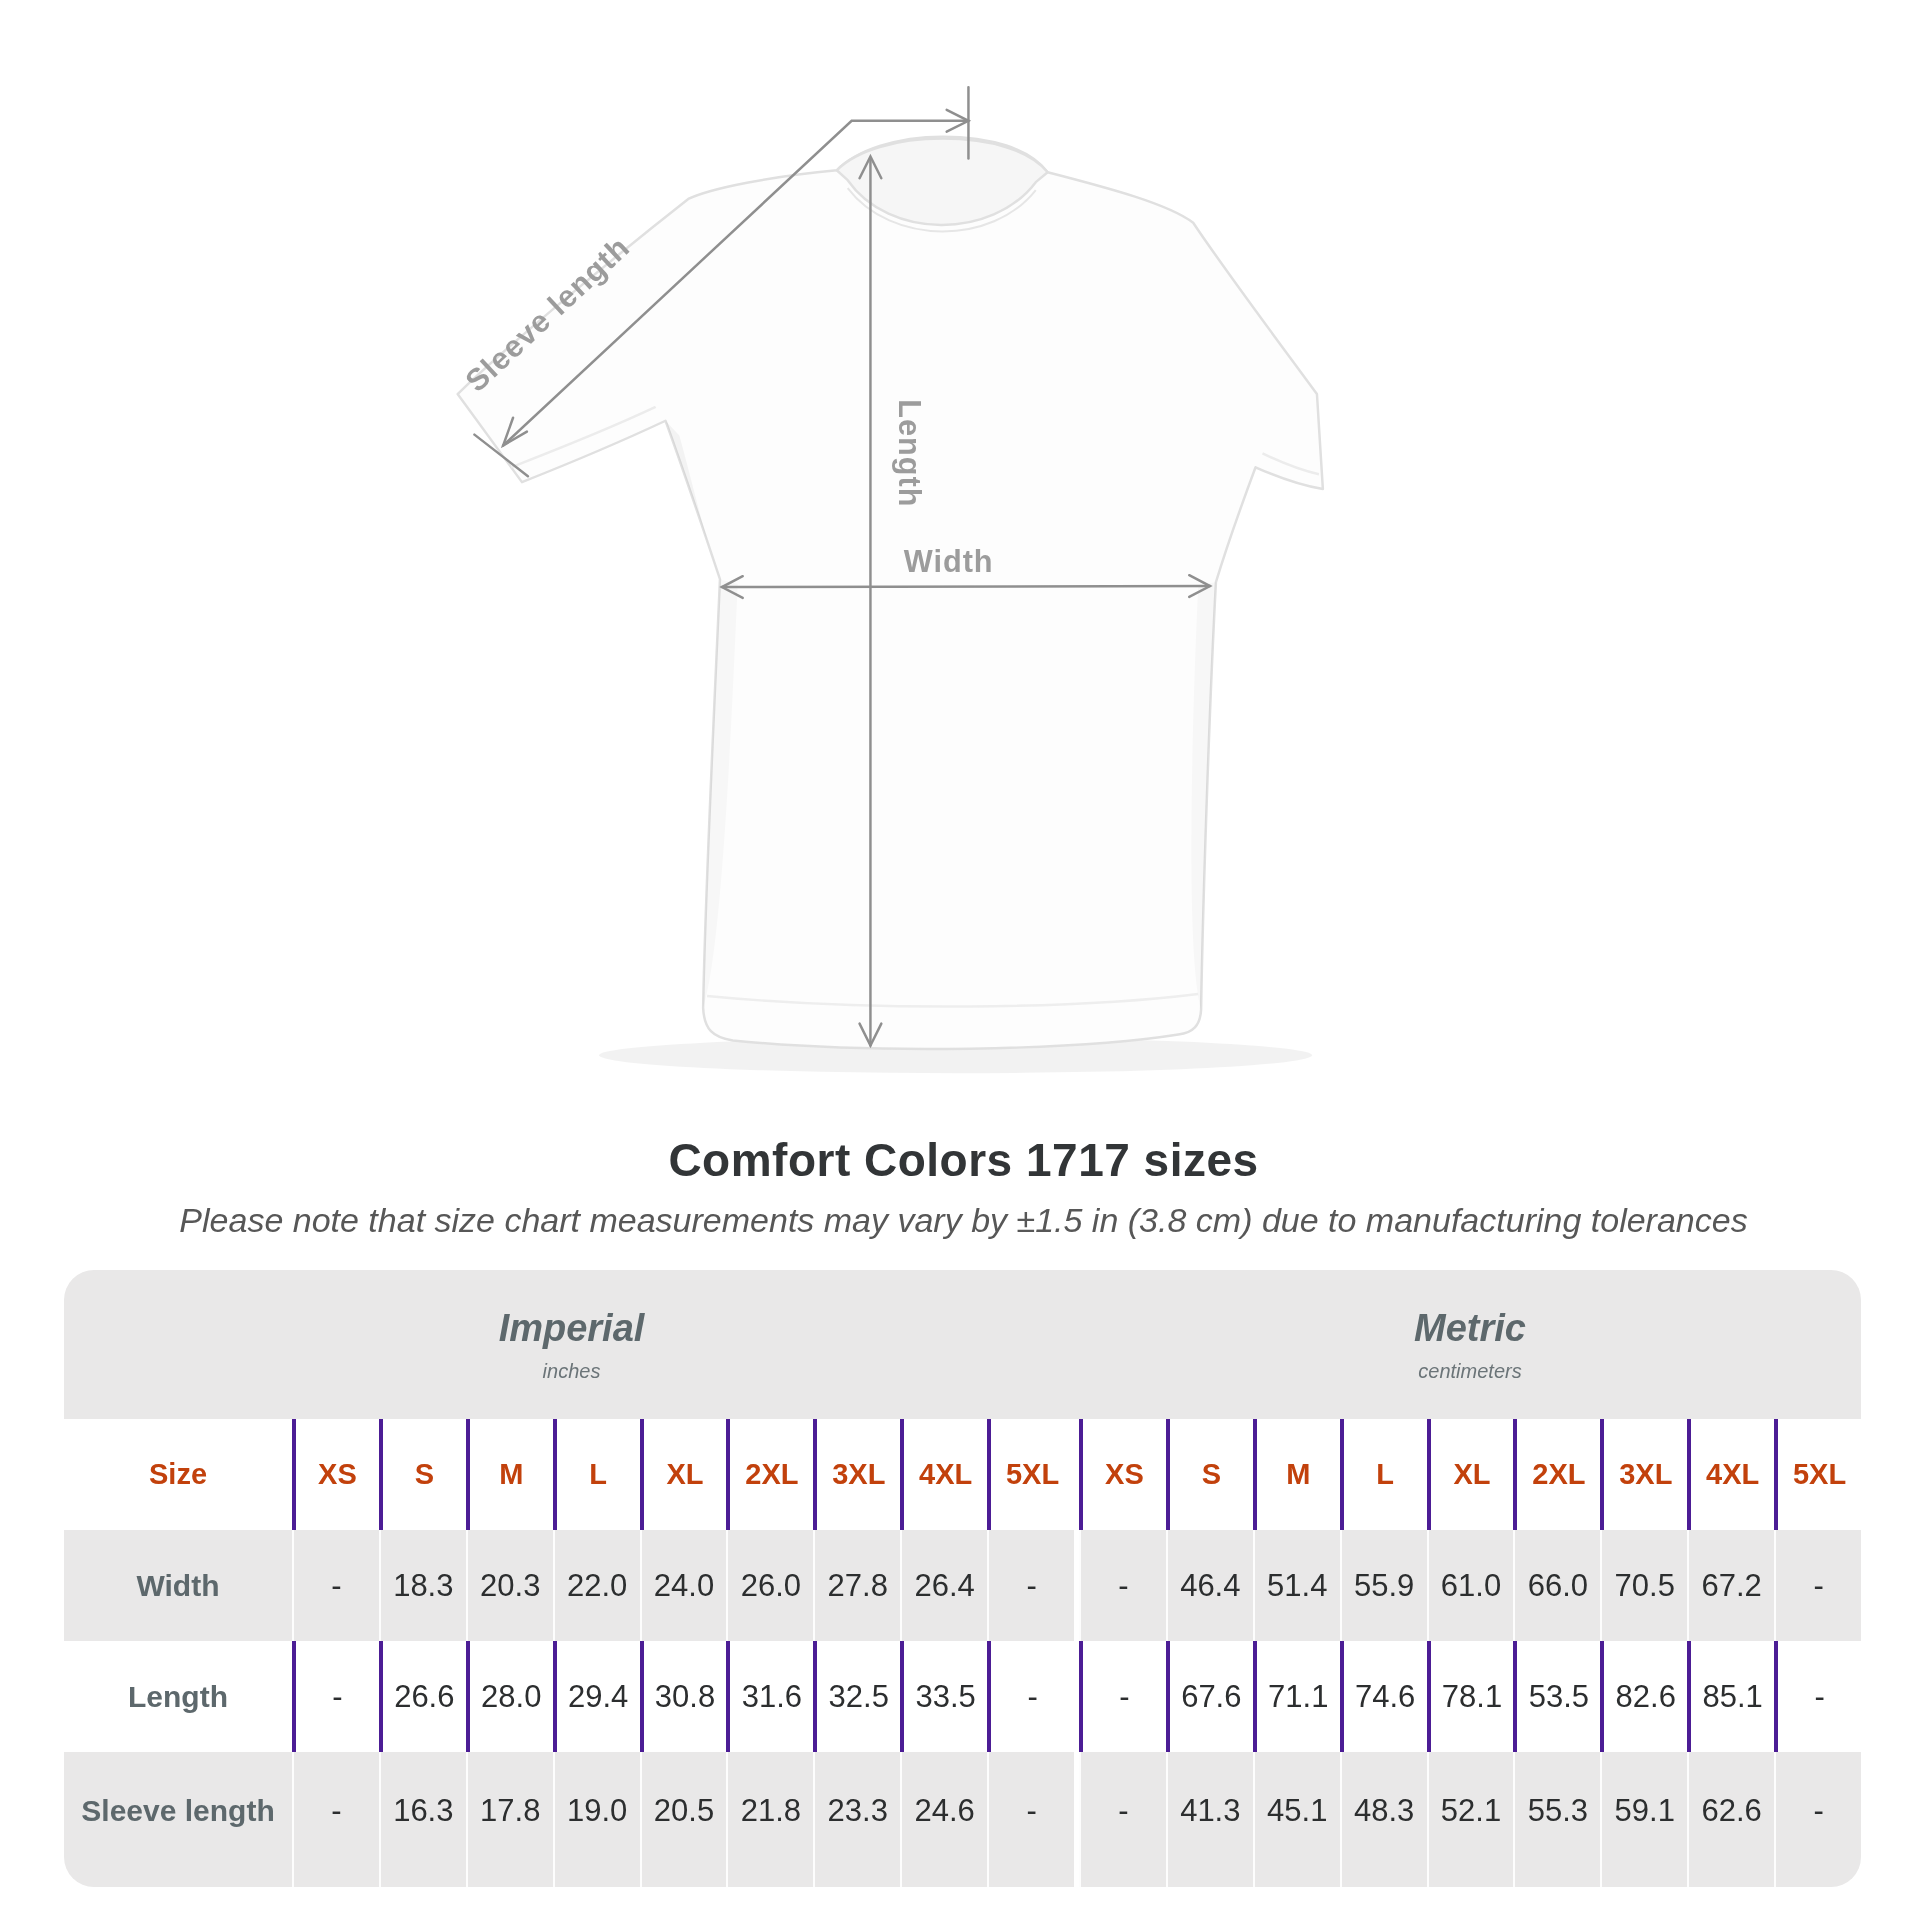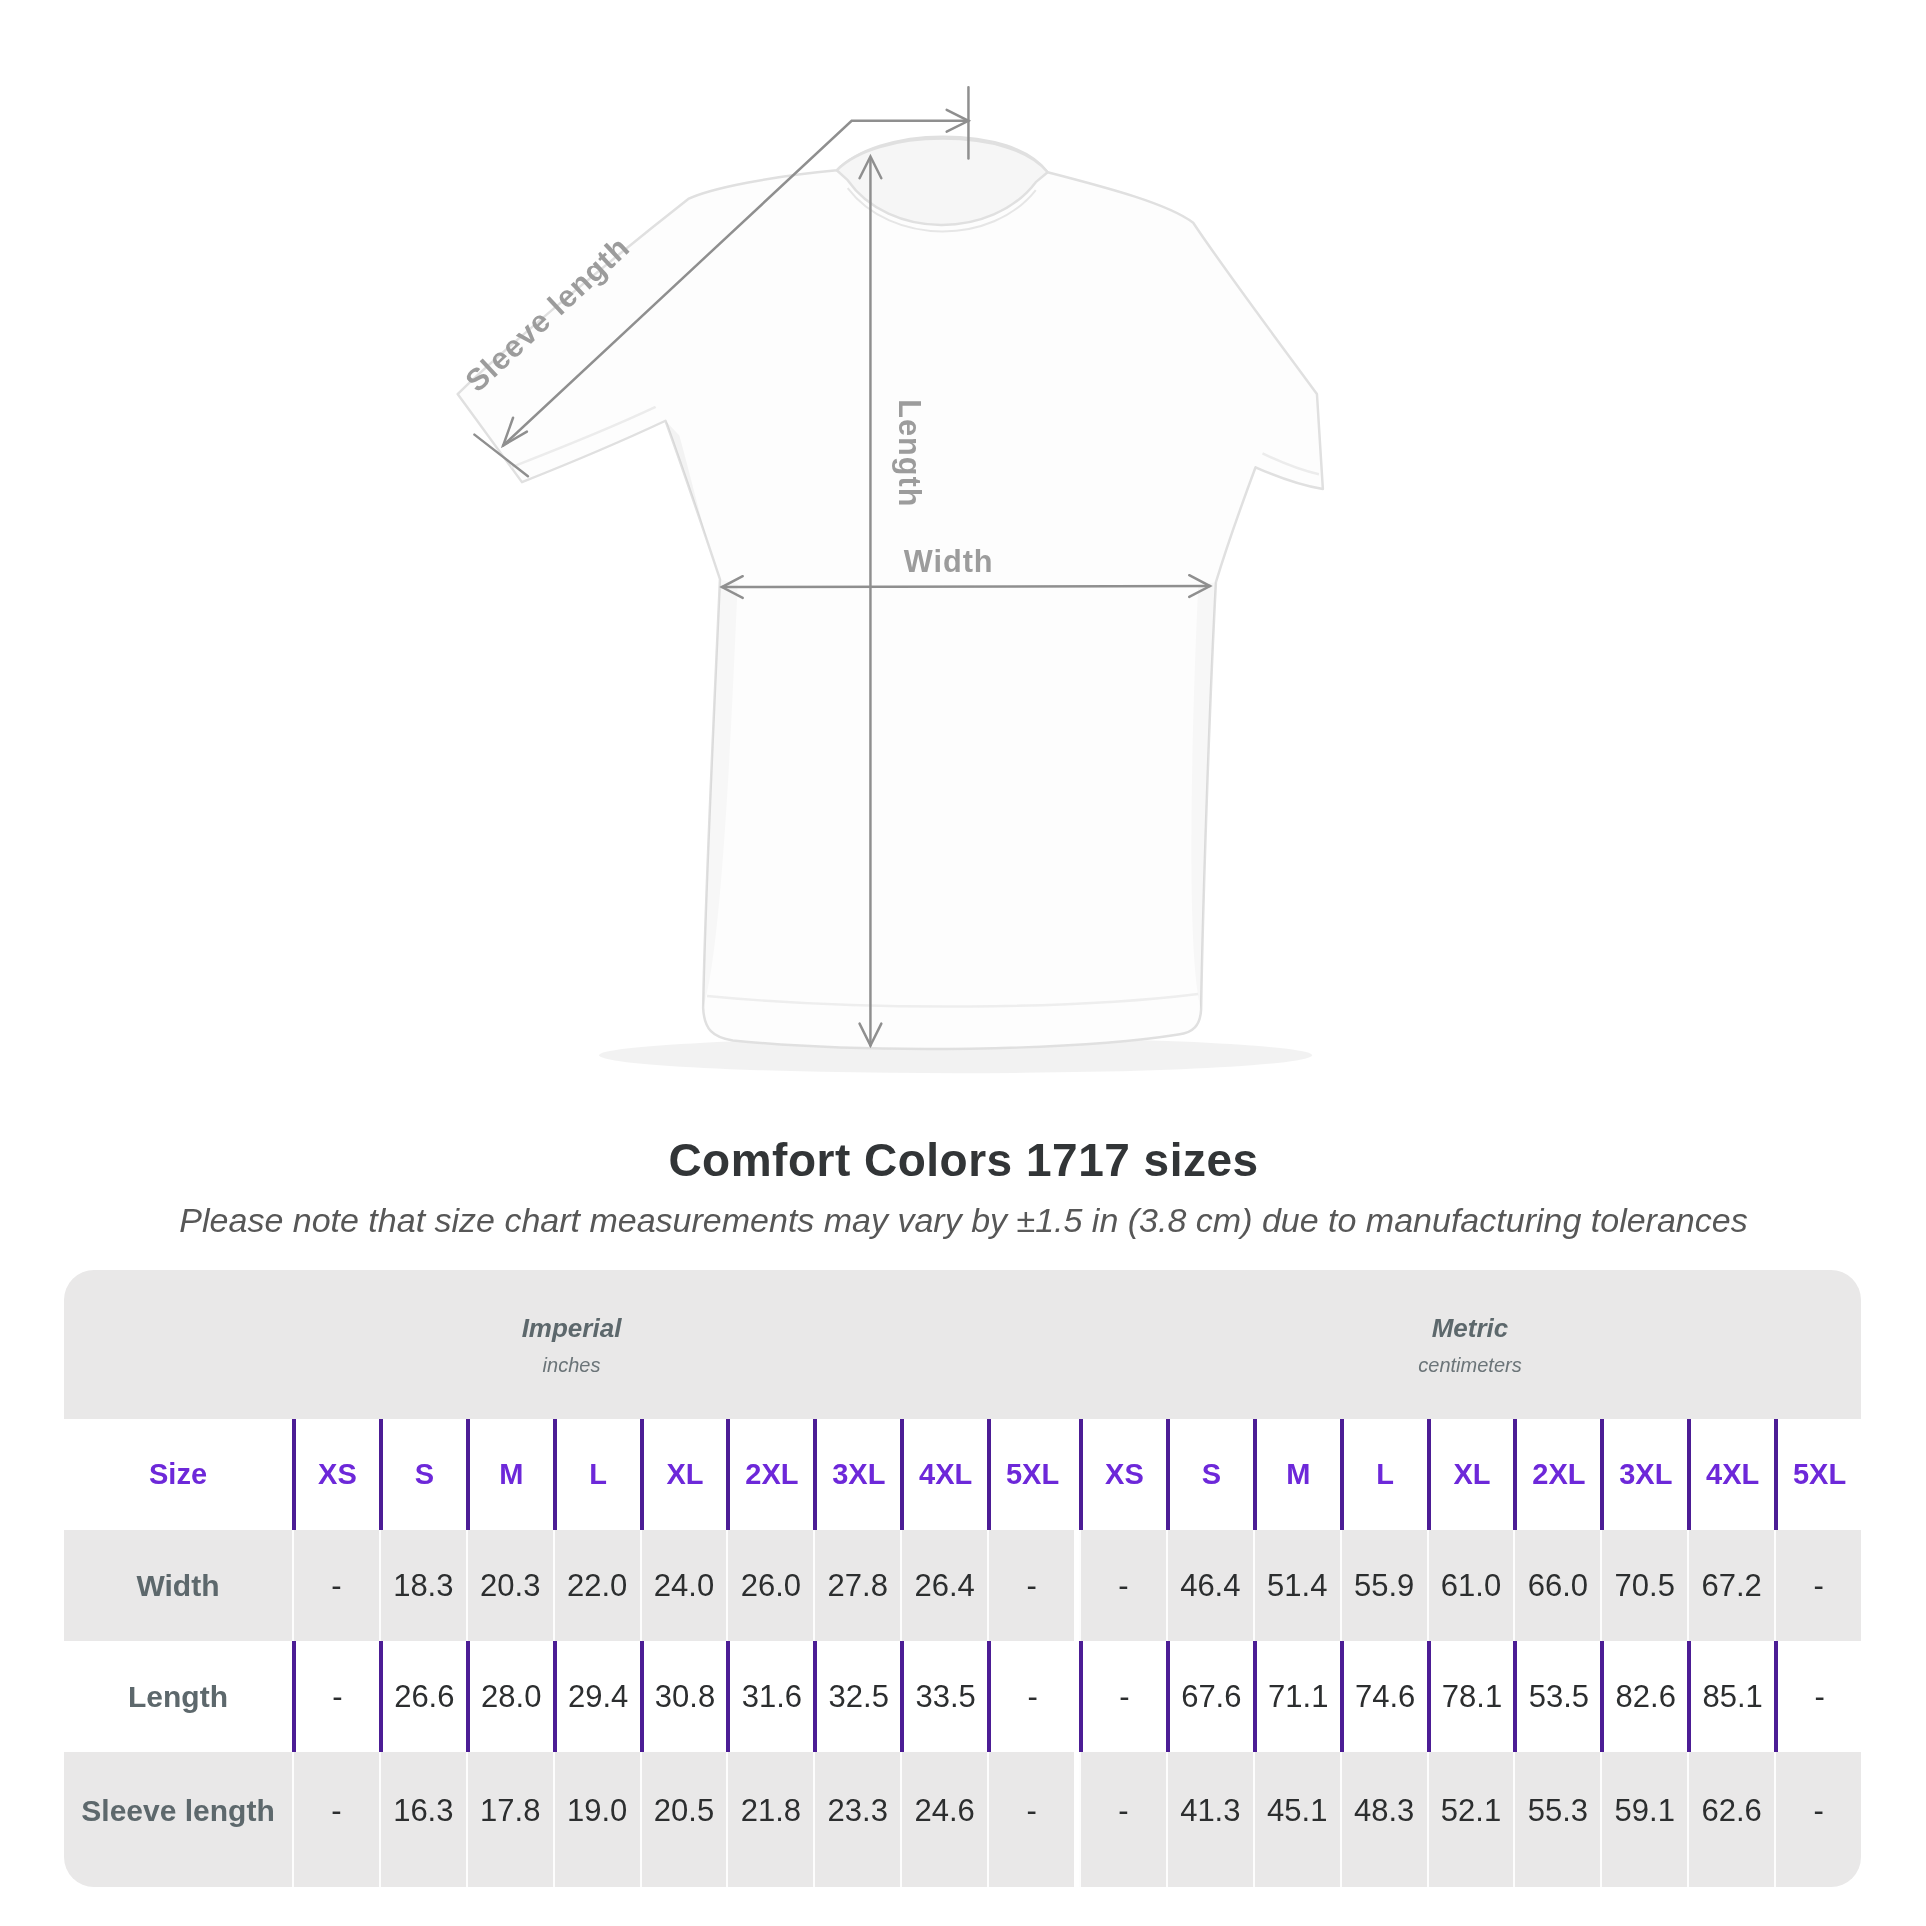--- a/index.html
+++ b/index.html
@@ -25,36 +25,36 @@
   }
   
   .size-table{
     position:absolute;left:64px;top:1270px;width:1797px;
     border-radius:30px;overflow:hidden;background:#ffffff;
   }
   .band{display:flex;background:#e9e8e8;height:149px;}
   .band-half{display:flex;flex-direction:column;align-items:center;justify-content:center;}
   .band-half.imperial{width:1015px;}
   .band-half.metric{width:782px;}
-  .band-title{font-size:26px;font-weight:bold;font-style:italic;color:#5d686c;}
+  .band-title{font-size:38px;font-weight:bold;font-style:italic;color:#5d686c;}
   .band-sub{font-size:20px;font-style:italic;color:#6b7478;margin-top:10px;}
   .grid-row{display:grid;grid-template-columns:228px repeat(9,1fr) 5px repeat(9,1fr);}
   .r-white{background:#ffffff;}
   .r-gray{background:#e9e8e8;}
   .cell{
     display:flex;align-items:center;justify-content:center;
     height:111px;font-size:31px;color:#2c2e2f;
   }
   .grid-row.last .cell{height:135px;padding-bottom:18px;box-sizing:border-box;}
   .r-white .cell{border-left:4px solid #4c1d95;}
   .r-gray .cell{border-left:2px solid #fdfdfd;}
   .cell.first{border-left:none;}
   .cell.spacer{border-left:none;background:#ffffff;padding:0;}
   .r-white .cell.spacer{background:#ffffff;}
-  .cell.head{font-size:29px;font-weight:bold;color:#6d28d9;}
+  .cell.head{font-size:29px;font-weight:bold;color:#c2410c;}
   .cell.rowlabel{font-size:30px;font-weight:bold;color:#5d686c;}
 </style>
 </head>
 <body>
 
 <div class="page">
 
   <div class="diagram">
     <svg width="1927" height="1089" viewBox="0 0 1946 1100">
 

